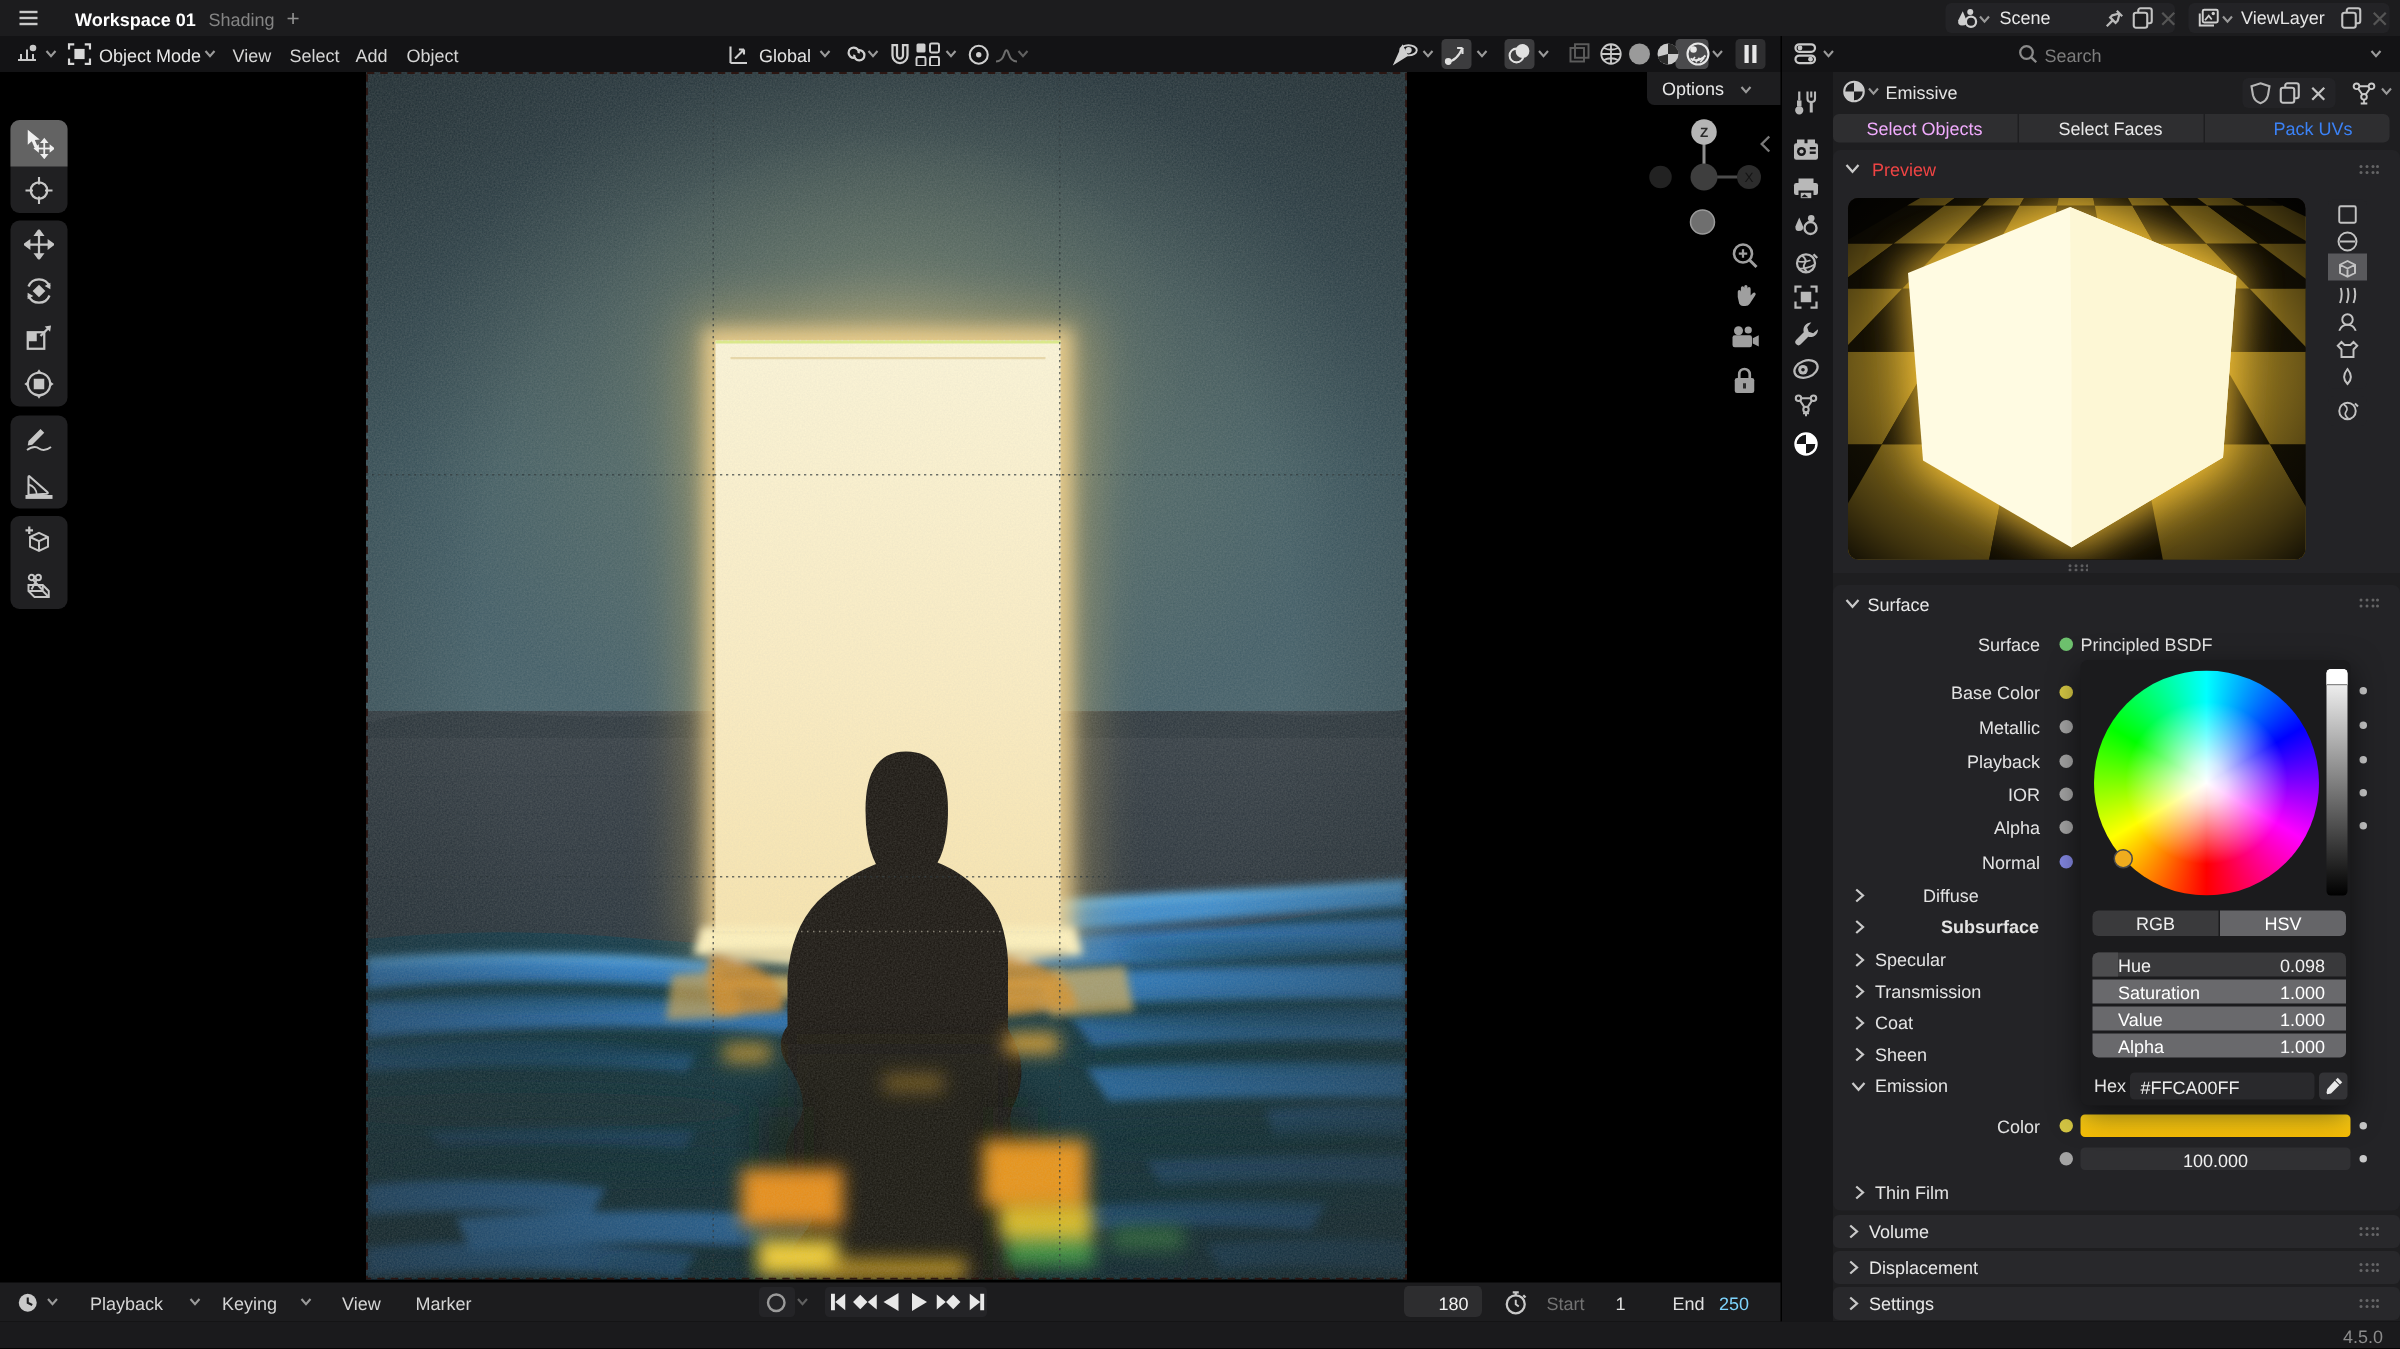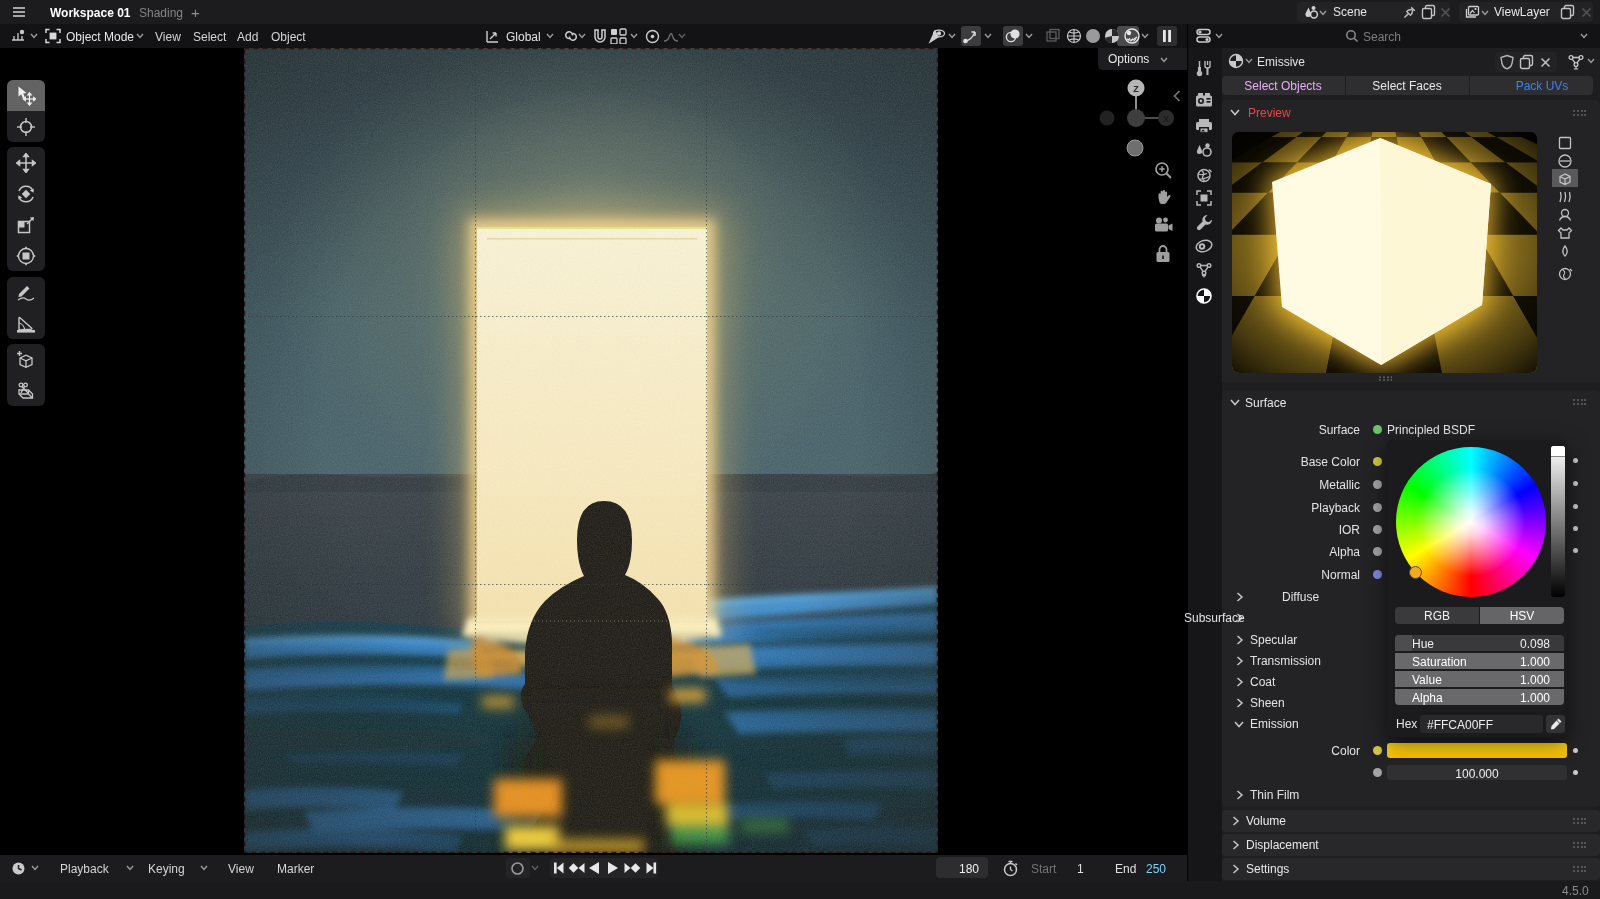--- a/index.html
+++ b/index.html
@@ -1093,21 +1093,21 @@
       <svg width="8" height="10">
         <path d="M1.5 1 L6 5 L1.5 9" stroke="#c9c9c9" stroke-width="1.5" fill="none"></path>
       </svg>
     </div>
   <div class="abs txt" style="left:1250px;top:590px;color:#e3e3e3;margin-left:32px;">Diffuse</div>
   <div class="abs" style="left:1236px;top:613px;">
       <svg width="8" height="10">
         <path d="M1.5 1 L6 5 L1.5 9" stroke="#c9c9c9" stroke-width="1.5" fill="none"></path>
       </svg>
     </div>
-  <div class="abs txt" style="left:1184px;top:611px;color:#e3e3e3;">Subsurface</div>
+  <div class="abs txt" style="left:1294px;top:611px;color:#e3e3e3;font-weight:bold;">Subsurface</div>
   <div class="abs" style="left:1236px;top:635px;">
       <svg width="8" height="10">
         <path d="M1.5 1 L6 5 L1.5 9" stroke="#c9c9c9" stroke-width="1.5" fill="none"></path>
       </svg>
     </div>
   <div class="abs txt" style="left:1250px;top:633px;color:#e3e3e3;text-align:right;">Specular</div>
   <div class="abs" style="left:1236px;top:656px;">
       <svg width="8" height="10">
         <path d="M1.5 1 L6 5 L1.5 9" stroke="#c9c9c9" stroke-width="1.5" fill="none"></path>
       </svg>

